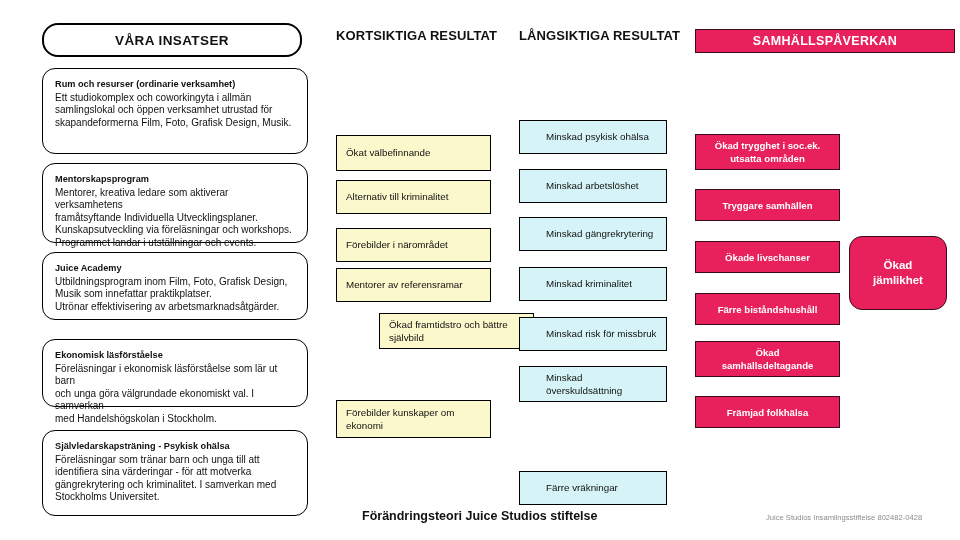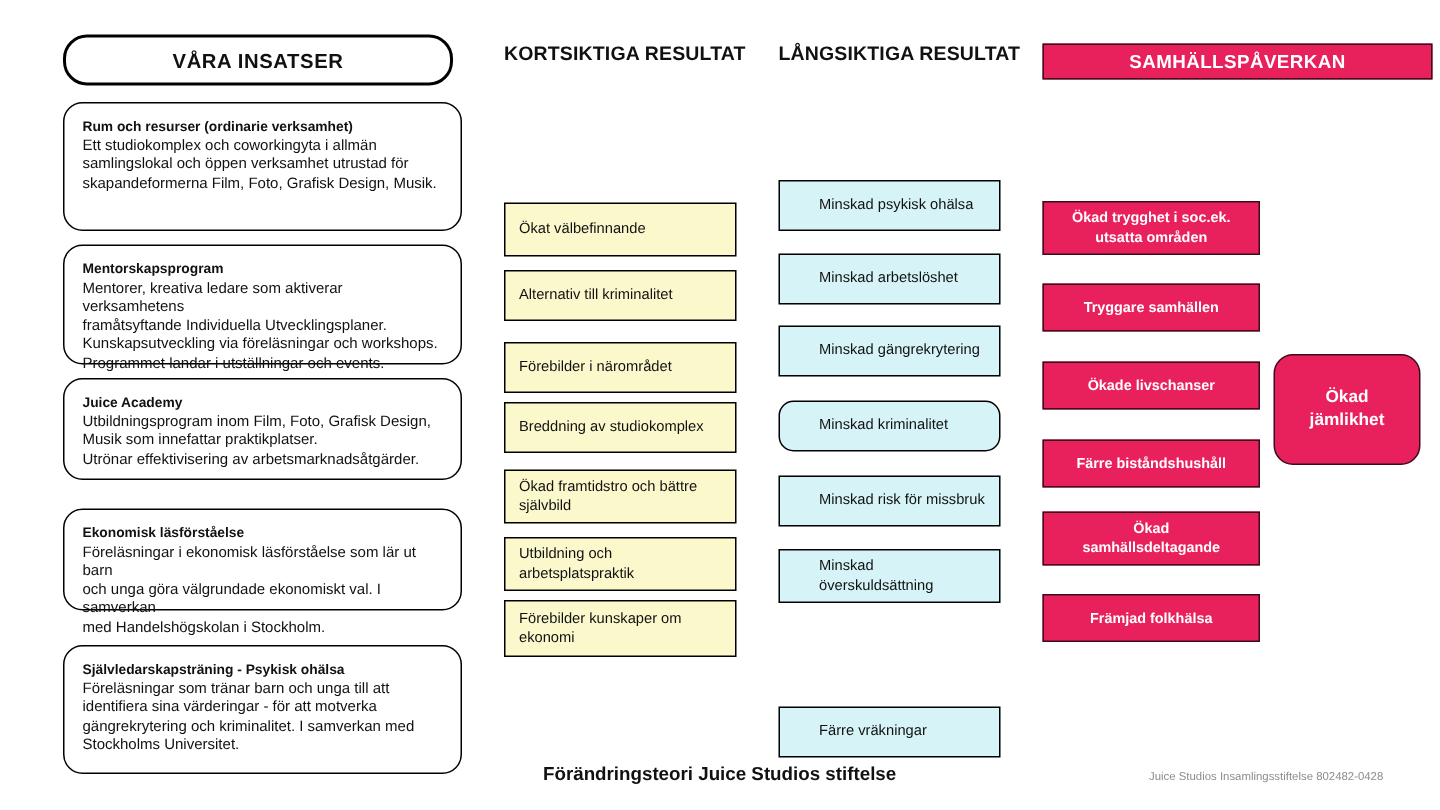--- a/index.html
+++ b/index.html
@@ -213,36 +213,34 @@
 Stockholms Universitet.</div>
   </div>
 
   <div class="col-header" style="left:336px;top:28px;">
     <span>KORTSIKTIGA RESULTAT</span>
   </div>
 
   <div class="res-box yellow" style="top:135px;height:36px;">Ökat välbefinnande</div>
   <div class="res-box yellow" style="top:180px;height:34px;">Alternativ till kriminalitet</div>
   <div class="res-box yellow" style="top:228px;height:34px;">Förebilder i närområdet</div>
-  <div class="res-box yellow" style="top:268px;height:34px;">Breddning av studiokomplex</div>
-  <div class="res-box yellow" style="top:313px;height:36px;">Ökad framtidstro och bättre
+  <div class="res-box yellow" style="top:268px;height:34px;">Mentorer av referensramar</div>
+  <div class="res-box yellow" style="top:313px;height:36px;margin-left:43px;">Ökad framtidstro och bättre
 självbild</div>
-  <div class="res-box yellow" style="top:358px;height:36px;">Utbildning och
-arbetsplatspraktik</div>
   <div class="res-box yellow" style="top:400px;height:38px;">Förebilder kunskaper om
 ekonomi</div>
 
   <div class="col-header" style="left:519px;top:28px;">
     <span>LÅNGSIKTIGA RESULTAT</span>
   </div>
 
   <div class="res-box blue" style="top:120px;height:34px;">Minskad psykisk ohälsa</div>
   <div class="res-box blue" style="top:169px;height:34px;">Minskad arbetslöshet</div>
   <div class="res-box blue" style="top:217px;height:34px;">Minskad gängrekrytering</div>
-  <div class="res-box blue" style="top:267px;height:34px;border-radius:10px;">Minskad kriminalitet</div>
+  <div class="res-box blue" style="top:267px;height:34px;">Minskad kriminalitet</div>
   <div class="res-box blue" style="top:317px;height:34px;">Minskad risk för missbruk</div>
   <div class="res-box blue" style="top:366px;height:36px;">Minskad
 överskuldsättning</div>
   <div class="res-box blue" style="top:443px;height:34px;margin-top:28px;">Färre vräkningar</div>
 
   <div class="pink-header">
     <span>SAMHÄLLSPÅVERKAN</span>
   </div>
 
   <div class="pink-box" style="top:134px;height:36px;">Ökad trygghet i soc.ek.

